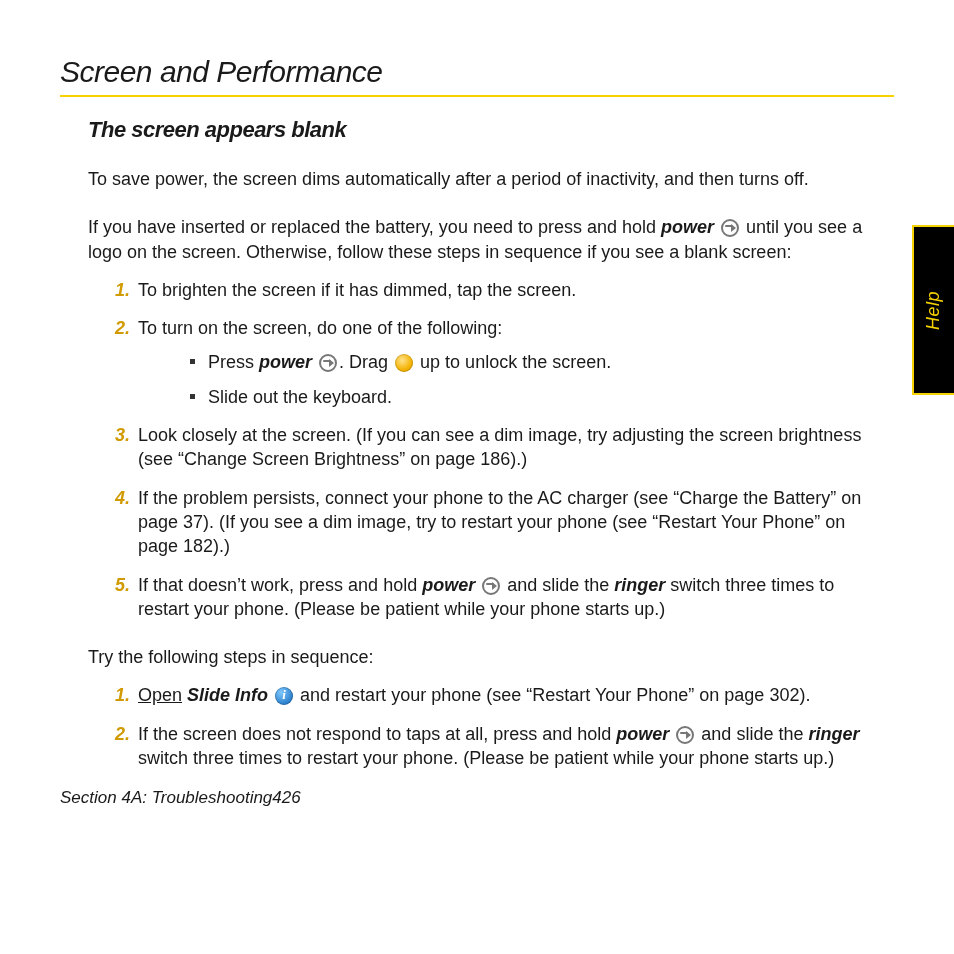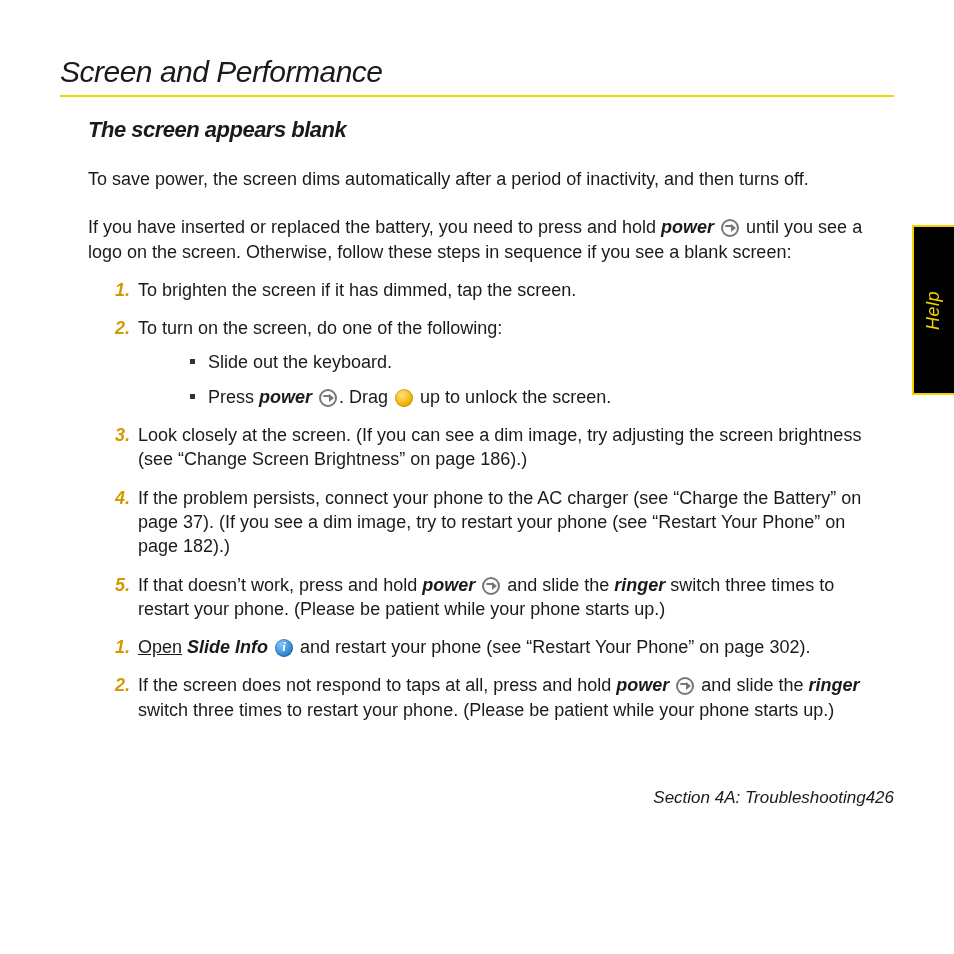--- a/index.html
+++ b/index.html
@@ -19,21 +19,21 @@
   strong.em { font-weight: 700; font-style: italic; }
   .underline { text-decoration: underline; }
   .power-icon { width: 18px; height: 18px; border: 2px solid #777; border-radius: 50%; position: relative; display: inline-block; vertical-align: -4px; margin: 0 2px; }
   .power-icon::before { content: ""; position: absolute; left: 2px; top: 4px; width: 8px; height: 2px; background: #777; border-radius: 1px; }
   .power-icon::after { content: ""; position: absolute; right: 1px; top: 3px; width: 0; height: 0; border-left: 5px solid #777; border-top: 4px solid transparent; border-bottom: 4px solid transparent; }
   .drag-icon { width: 18px; height: 18px; border-radius: 50%; background: radial-gradient(circle at 40% 35%, #ffe28a 0%, #f3b200 60%, #d19000 100%); display: inline-block; vertical-align: -4px; margin: 0 2px; box-shadow: inset 0 0 0 1px rgba(0,0,0,0.15); }
   .info-icon { width: 18px; height: 18px; border-radius: 50%; background: radial-gradient(circle at 35% 30%, #7fc8ff 0%, #2a7ecb 70%); display: inline-block; vertical-align: -4px; margin: 0 2px; position: relative; box-shadow: inset 0 0 0 1px rgba(0,0,0,0.2); }
   .info-icon::after { content: "i"; position: absolute; left: 0; right: 0; top: -1px; text-align: center; font-size: 13px; font-weight: 700; font-style: italic; color: #fff; font-family: Georgia, serif; }
   .side-tab { position: absolute; right: 0; top: 225px; width: 42px; height: 170px; background: #000; border: 2px solid #f6d200; border-right: none; display: flex; align-items: center; justify-content: center; }
   .side-tab span { color: #f6d200; font-style: italic; font-weight: 500; font-size: 18px; transform: rotate(-90deg); white-space: nowrap; letter-spacing: 0.5px; }
-  .footer { position: absolute; left: 60px; right: 60px; bottom: 36px; display: flex; justify-content: flex-end; font-size: 17px; font-style: italic; }
+  .footer { position: absolute; left: 60px; right: 60px; bottom: 36px; display: flex; justify-content: flex-start; font-size: 17px; font-style: italic; }
 </style>
 </head>
 <body>
 
 <div class="page">
 
   <h1 class="section-title">Screen and Performance</h1>
   <div class="rule"></div>
 
   <div class="content">
@@ -50,44 +50,45 @@
     <ol class="numlist">
       <li>
         <span class="num">1.</span>
         <span>To brighten the screen if it has dimmed, tap the screen.</span>
       </li>
       <li>
         <span class="num">2.</span>
         <span>To turn on the screen, do one of the following:</span>
         <ul class="sublist">
           <li>
-            <span>Slide out the keyboard.</span>
+            <span>Press </span><strong class="em">power</strong>
+            <span class="power-icon"></span><span>. Drag </span><span class="drag-icon"></span><span> up to unlock the screen.</span>
           </li>
           <li>
-            <span>Press </span><strong class="em">power</strong>
-            <span class="power-icon"></span><span>. Drag </span><span class="drag-icon"></span><span> up to unlock the screen.</span>
+            <span>Slide out the keyboard.</span>
           </li>
         </ul>
       </li>
       <li>
         <span class="num">3.</span>
         <span>Look closely at the screen. (If you can see a dim image, try adjusting the screen brightness (see “Change Screen Brightness” on page 186).)</span>
       </li>
       <li>
         <span class="num">4.</span>
         <span>If the problem persists, connect your phone to the AC charger (see “Charge the Battery” on page 37). (If you see a dim image, try to restart your phone (see “Restart Your Phone” on page 182).)</span>
       </li>
       <li>
         <span class="num">5.</span>
         <span>If that doesn’t work, press and hold </span><strong class="em">power</strong>
         <span class="power-icon"></span><span> and slide the </span><strong class="em">ringer</strong><span> switch three times to restart your phone. (Please be patient while your phone starts up.)</span>
       </li>
     </ol>
 
 
+    <p class="body">Try the following steps in sequence:</p>
 
     <ol class="numlist">
       <li>
         <span class="num">1.</span>
         <span class="underline">Open</span>
         <strong class="em">Slide Info</strong>
         <span class="info-icon"></span><span> and restart your phone (see “Restart Your Phone” on page 302).</span>
       </li>
       <li>
         <span class="num">2.</span>

